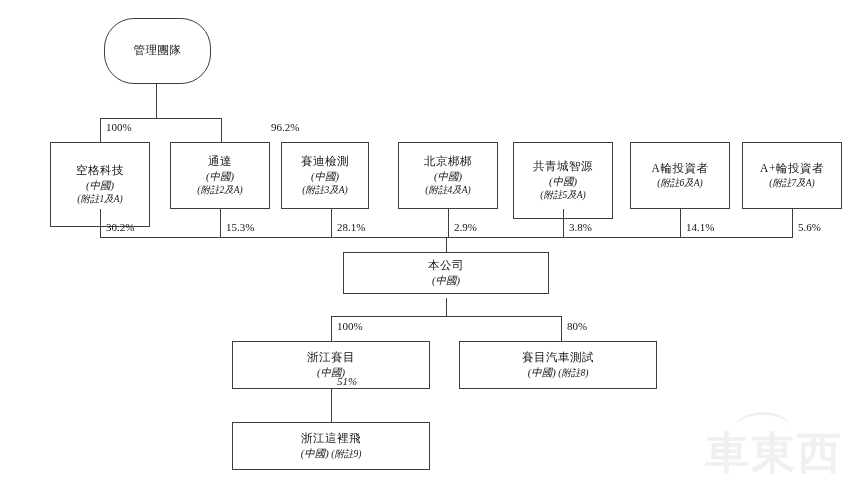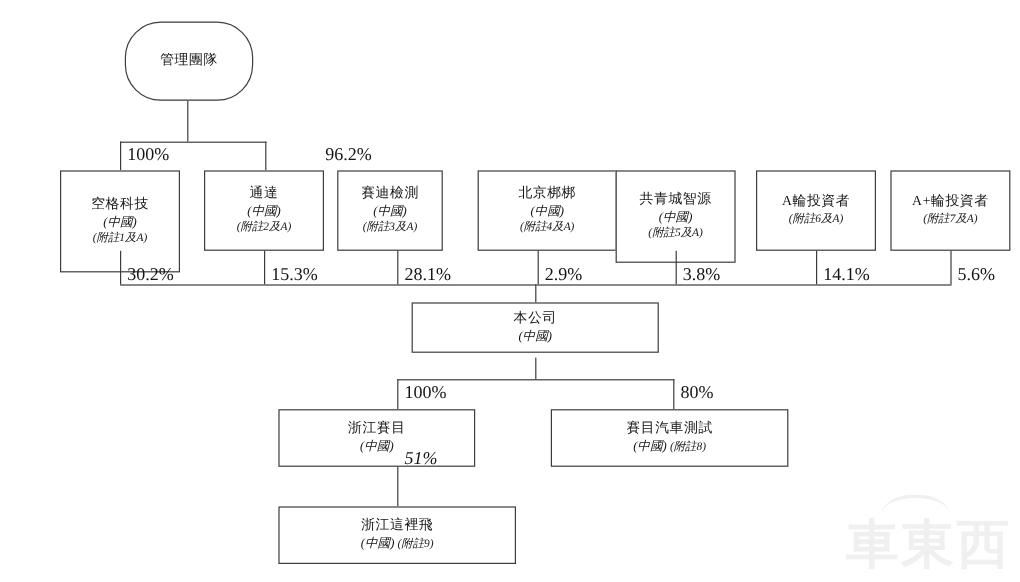--- a/index.html
+++ b/index.html
@@ -26,21 +26,21 @@
   }
   .name { font-size: 11.5px; letter-spacing: 0.5px; }
   .sub  { font-size: 10.5px; font-style: italic; }
   .note { font-size: 9.5px;  font-style: italic; }
   .note-inline { font-size: 9.5px; font-style: italic; }
   .vline, .hline { position: absolute; background: #3d3d3d; }
   .vline { width: 1px; }
   .hline { height: 1px; }
   .pct {
     position: absolute;
-    font-size: 15px;
+    font-size: 11px;
     color: #141414;
     white-space: nowrap;
   }
   .watermark {
     position: absolute;
     left: 705px;
     top: 424px;
     font-family: "Liberation Sans", "DejaVu Sans", sans-serif;
     font-weight: bold;
     font-size: 44px;
@@ -82,21 +82,21 @@
   <div class="box" style="left:170px; top:142px; width:100px; height:67px;">
     <div class="name">通達</div>
     <div class="sub">(中國)</div>
     <div class="note">(附註2及A)</div>
   </div>
   <div class="box" style="left:281px; top:142px; width:88px; height:67px;">
     <div class="name">賽迪檢測</div>
     <div class="sub">(中國)</div>
     <div class="note">(附註3及A)</div>
   </div>
-  <div class="box" style="left:398px; top:142px; width:116px; height:67px;">
+  <div class="box" style="left:398px; top:142px; width:100px; height:67px;">
     <div class="name">北京梆梆</div>
     <div class="sub">(中國)</div>
     <div class="note">(附註4及A)</div>
   </div>
   <div class="box" style="left:513px; top:142px; width:100px; height:77px;">
     <div class="name">共青城智源</div>
     <div class="sub">(中國)</div>
     <div class="note">(附註5及A)</div>
   </div>
   <div class="box" style="left:630px; top:142px; width:100px; height:67px;">
@@ -132,21 +132,21 @@
     <div class="sub">(中國)</div>
   </div>
 
   <div class="vline" style="left:446px; top:298px; height:18px;"></div>
   <div class="hline" style="left:331px; top:316px; width:231px;"></div>
   <div class="vline" style="left:331px; top:316px; height:25px;"></div>
   <div class="vline" style="left:561px; top:316px; height:25px;"></div>
   <div class="pct" style="left:337px; top:320px;">100%</div>
   <div class="pct" style="left:567px; top:320px;">80%</div>
 
-  <div class="box" style="left:232px; top:341px; width:164px; height:48px;">
+  <div class="box" style="left:232px; top:341px; width:198px; height:48px;">
     <div class="name">浙江賽目</div>
     <div class="sub">(中國)</div>
   </div>
   <div class="box" style="left:459px; top:341px; width:198px; height:48px;">
     <div class="name">賽目汽車測試</div>
     <div class="sub">
       <span>(中國)</span>
       <span class="note-inline">(附註8)</span>
     </div>
   </div>

